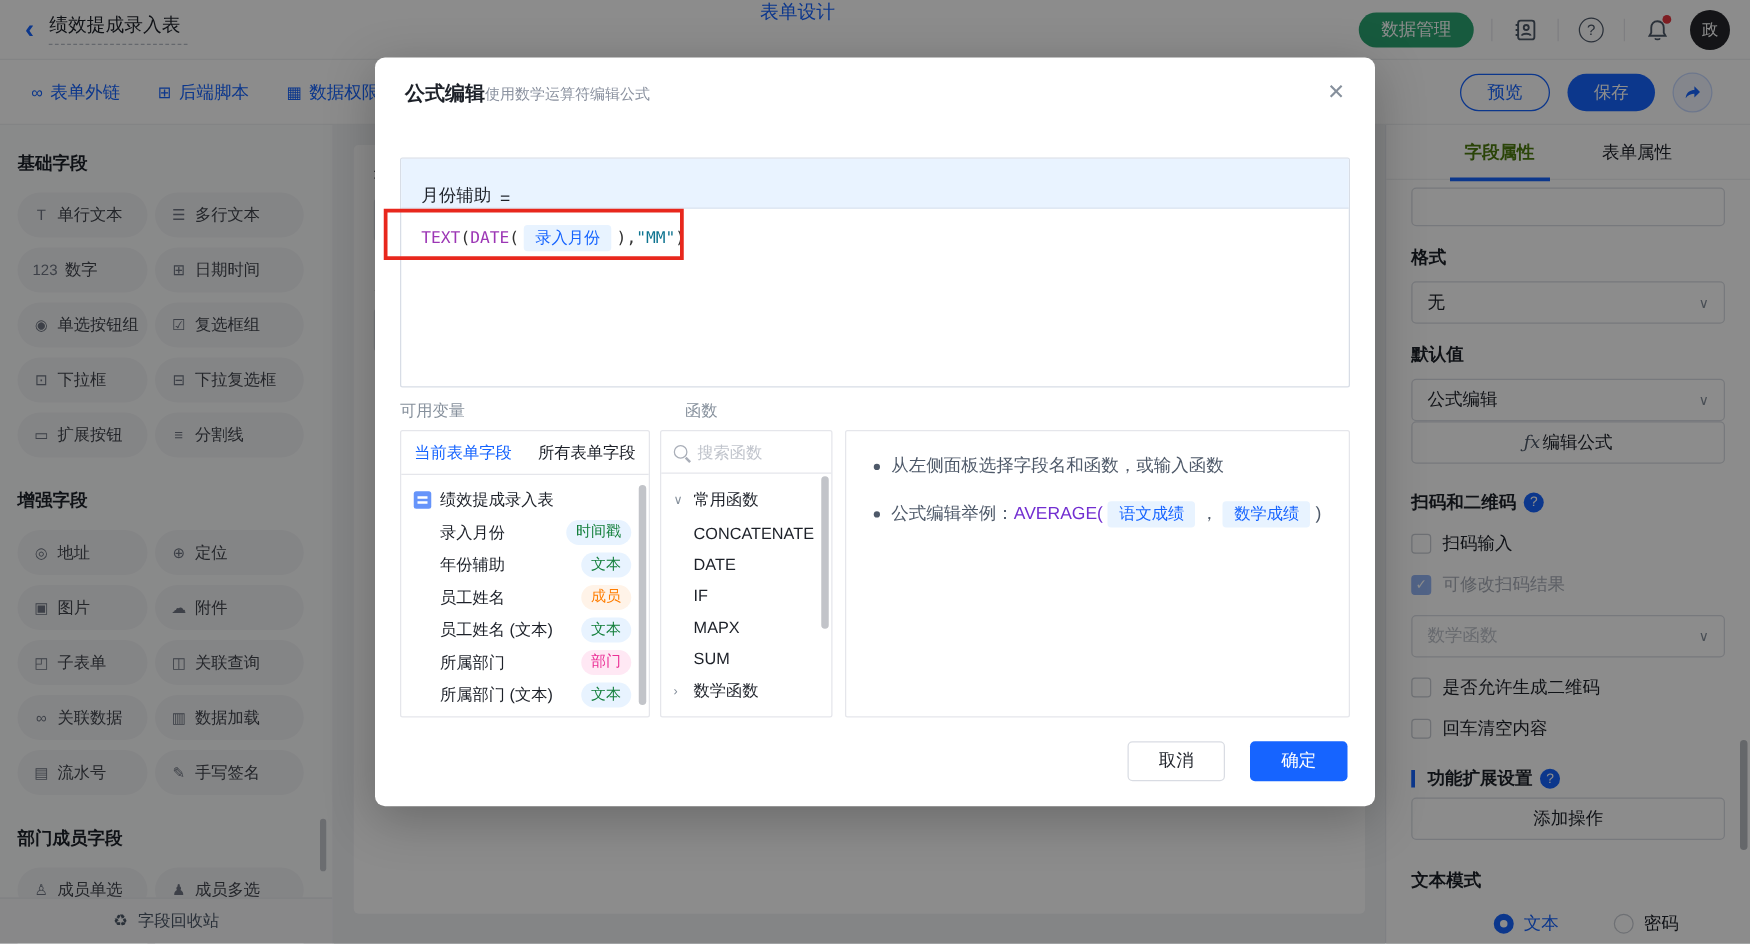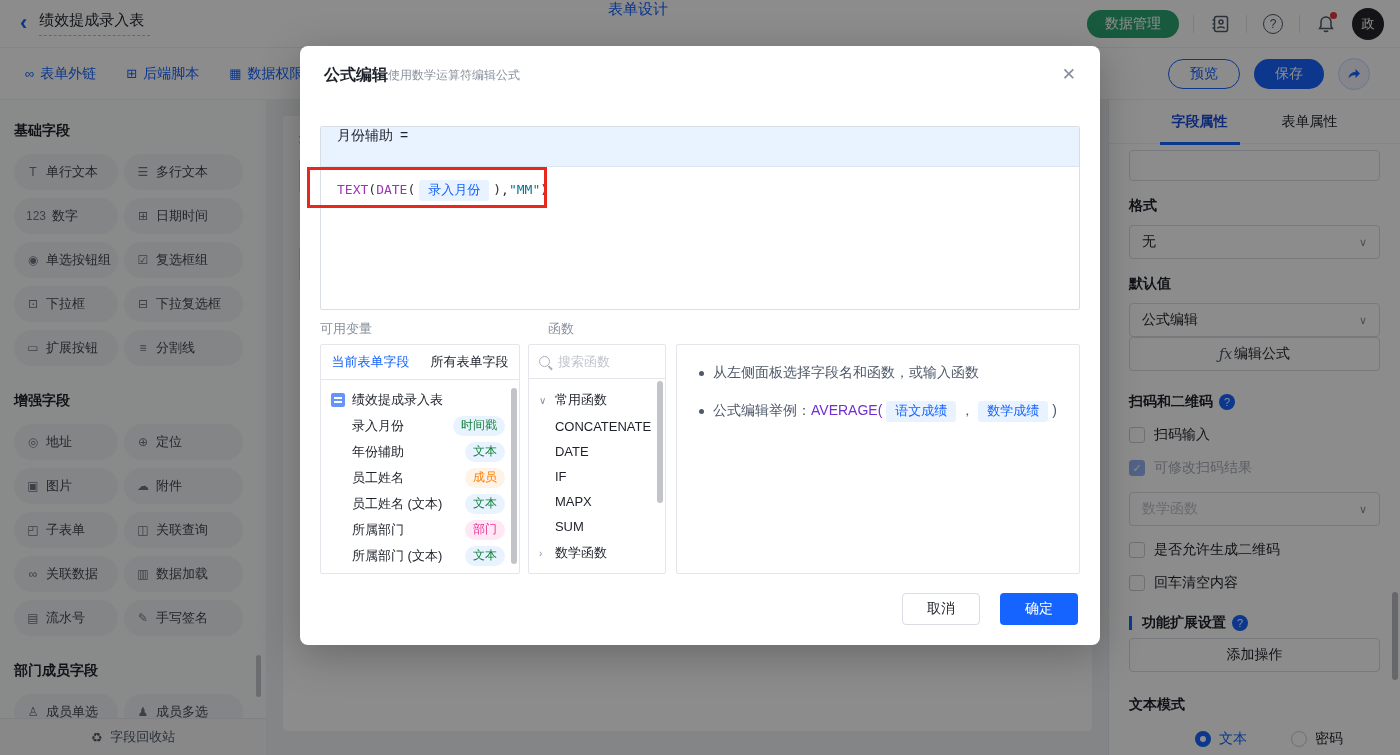--- a/index.html
+++ b/index.html
@@ -59,21 +59,21 @@
   .canvas { position:absolute; top:100px; left:267px; right:292px; bottom:0; background:#f0f2f5; }
   .sheet { position:absolute; left:16px; top:16px; right:16px; bottom:24px; background:#fff; border-radius:4px; padding:12px 16px; }
   .cv-label { font-size:14px; color:#1d2129; margin:2px 0 10px; }
   .cv-input { width:260px; height:36px; border:1px solid #dcdfe6; border-radius:4px; background:#fff; margin-bottom:24px; }
 
   
   .rightpanel { position:absolute; top:100px; right:0; bottom:0; width:292px; background:#fff; border-left:1px solid #e8eaee; }
   .rp-tabs { height:44px; display:flex; align-items:center; justify-content:center; gap:54px;
              font-size:14px; border-bottom:1px solid #eef0f3; }
   .rp-tab { color:#1d2129; cursor:pointer; position:relative; }
-  .rp-tab.active { color:#1d4ed8; font-weight:bold; }
+  .rp-tab.active { color:#4d7c0f; font-weight:bold; }
   .rp-tab.active::after { content:""; position:absolute; left:-12px; right:-12px; bottom:-14px; height:3px; background:#1664ff; }
   .rp-body { padding:4px 20px 0; }
   .rp-input { height:31px; border:1px solid #d9dce3; border-radius:4px; background:#fff; margin-top:2px; }
   .rp-label { font-size:14px; font-weight:bold; color:#1d2129; margin:16px 0 10px; }
   .rp-select { height:34px; border:1px solid #d9dce3; border-radius:4px; background:#fff; display:flex;
                align-items:center; justify-content:space-between; padding:0 12px; font-size:14px; color:#1d2129; cursor:pointer; }
   .rp-select .chev { color:#86909c; font-size:11px; }
   .rp-select.disabled { color:#bfc3cb; cursor:default; }
   .rp-btn { height:34px; border:1px solid #d9dce3; border-radius:4px; background:#fff; display:flex;
             align-items:center; justify-content:center; font-size:14px; color:#1d2129; margin-top:0;
@@ -100,21 +100,21 @@
   .overlay { position:absolute; inset:0; background:rgba(0,0,0,0.45); z-index:10; }
   .modal { position:absolute; left:300px; top:46px; width:800px; height:599px; background:#fff;
            border-radius:8px; z-index:20; box-shadow:0 10px 40px rgba(0,0,0,0.25); }
   .modal-header { height:58px; display:flex; align-items:center; padding:0 24px; }
   .modal-title { font-size:16px; font-weight:bold; color:#1d2129; }
   .modal-subtitle { font-size:12px; color:#8a919f; }
   .modal-close { position:absolute; right:24px; top:18px; font-size:17px; color:#86909c; cursor:pointer; }
 
   .editor { position:absolute; left:20px; right:20px; top:80px; height:184px; border:1px solid #d8dde6; border-radius:2px; background:#fff; }
   .editor-head { height:40px; background:#e9f3ff; border-bottom:1px solid #dbe4f0; display:flex;
-                 align-items:flex-start; padding:0 16px; font-size:14px; color:#1d2129; gap:7px; }
+                 align-items:flex-end; padding:0 16px; font-size:14px; color:#1d2129; gap:7px; }
   .editor-body { padding:13px 16px; font-family:"DejaVu Sans Mono",monospace; font-size:13px; color:#333; }
   .tok-fn { color:#9c36b5; }
   .tok-str { color:#0e7490; }
   .tok-punct { color:#333; }
   .chip { display:inline-block; background:#e8f3ff; color:#1664ff; font-family:"Liberation Sans",sans-serif;
           font-size:13px; padding:1px 9px 2px; border-radius:3px; margin:0 4px; cursor:pointer; }
   .annotation { position:absolute; left:7px; top:121px; width:240px; height:41px; border:3px solid #e8271d; z-index:5; pointer-events:none; }
 
   .panel-label { position:absolute; top:274px; font-size:13px; color:#86909c; }
   .panels { position:absolute; top:298px; left:20px; right:20px; height:230px; display:flex; }

